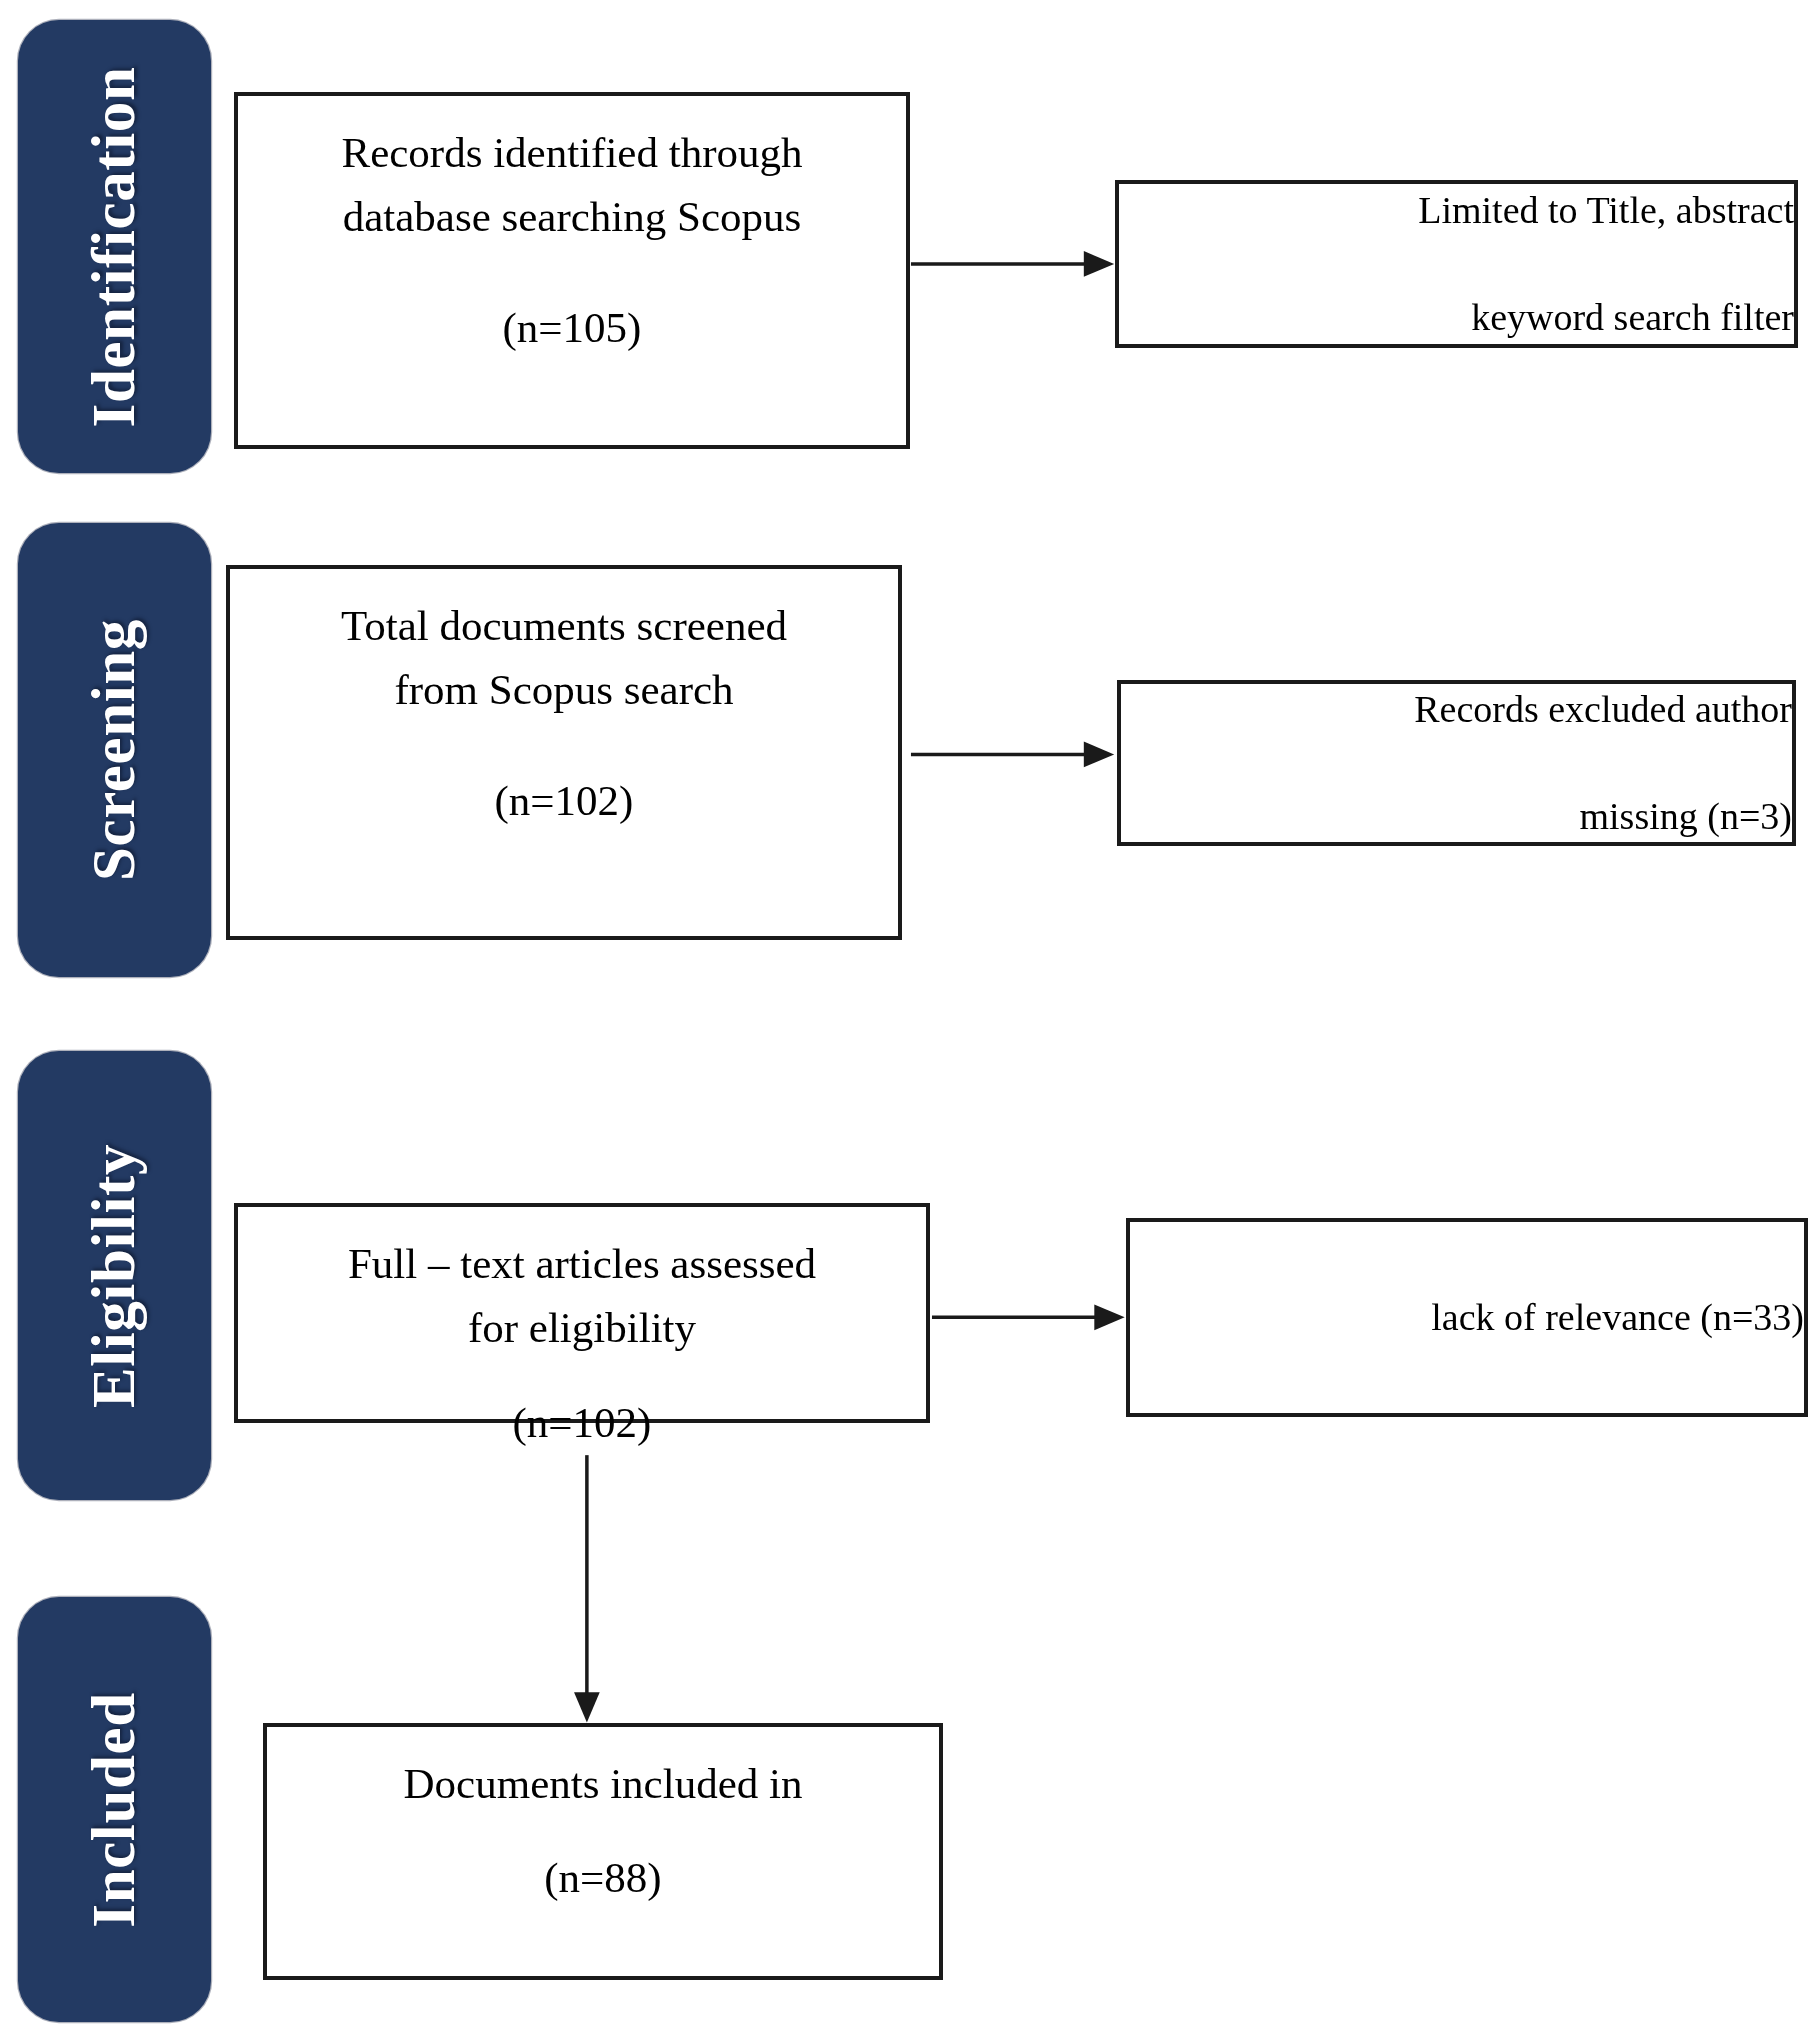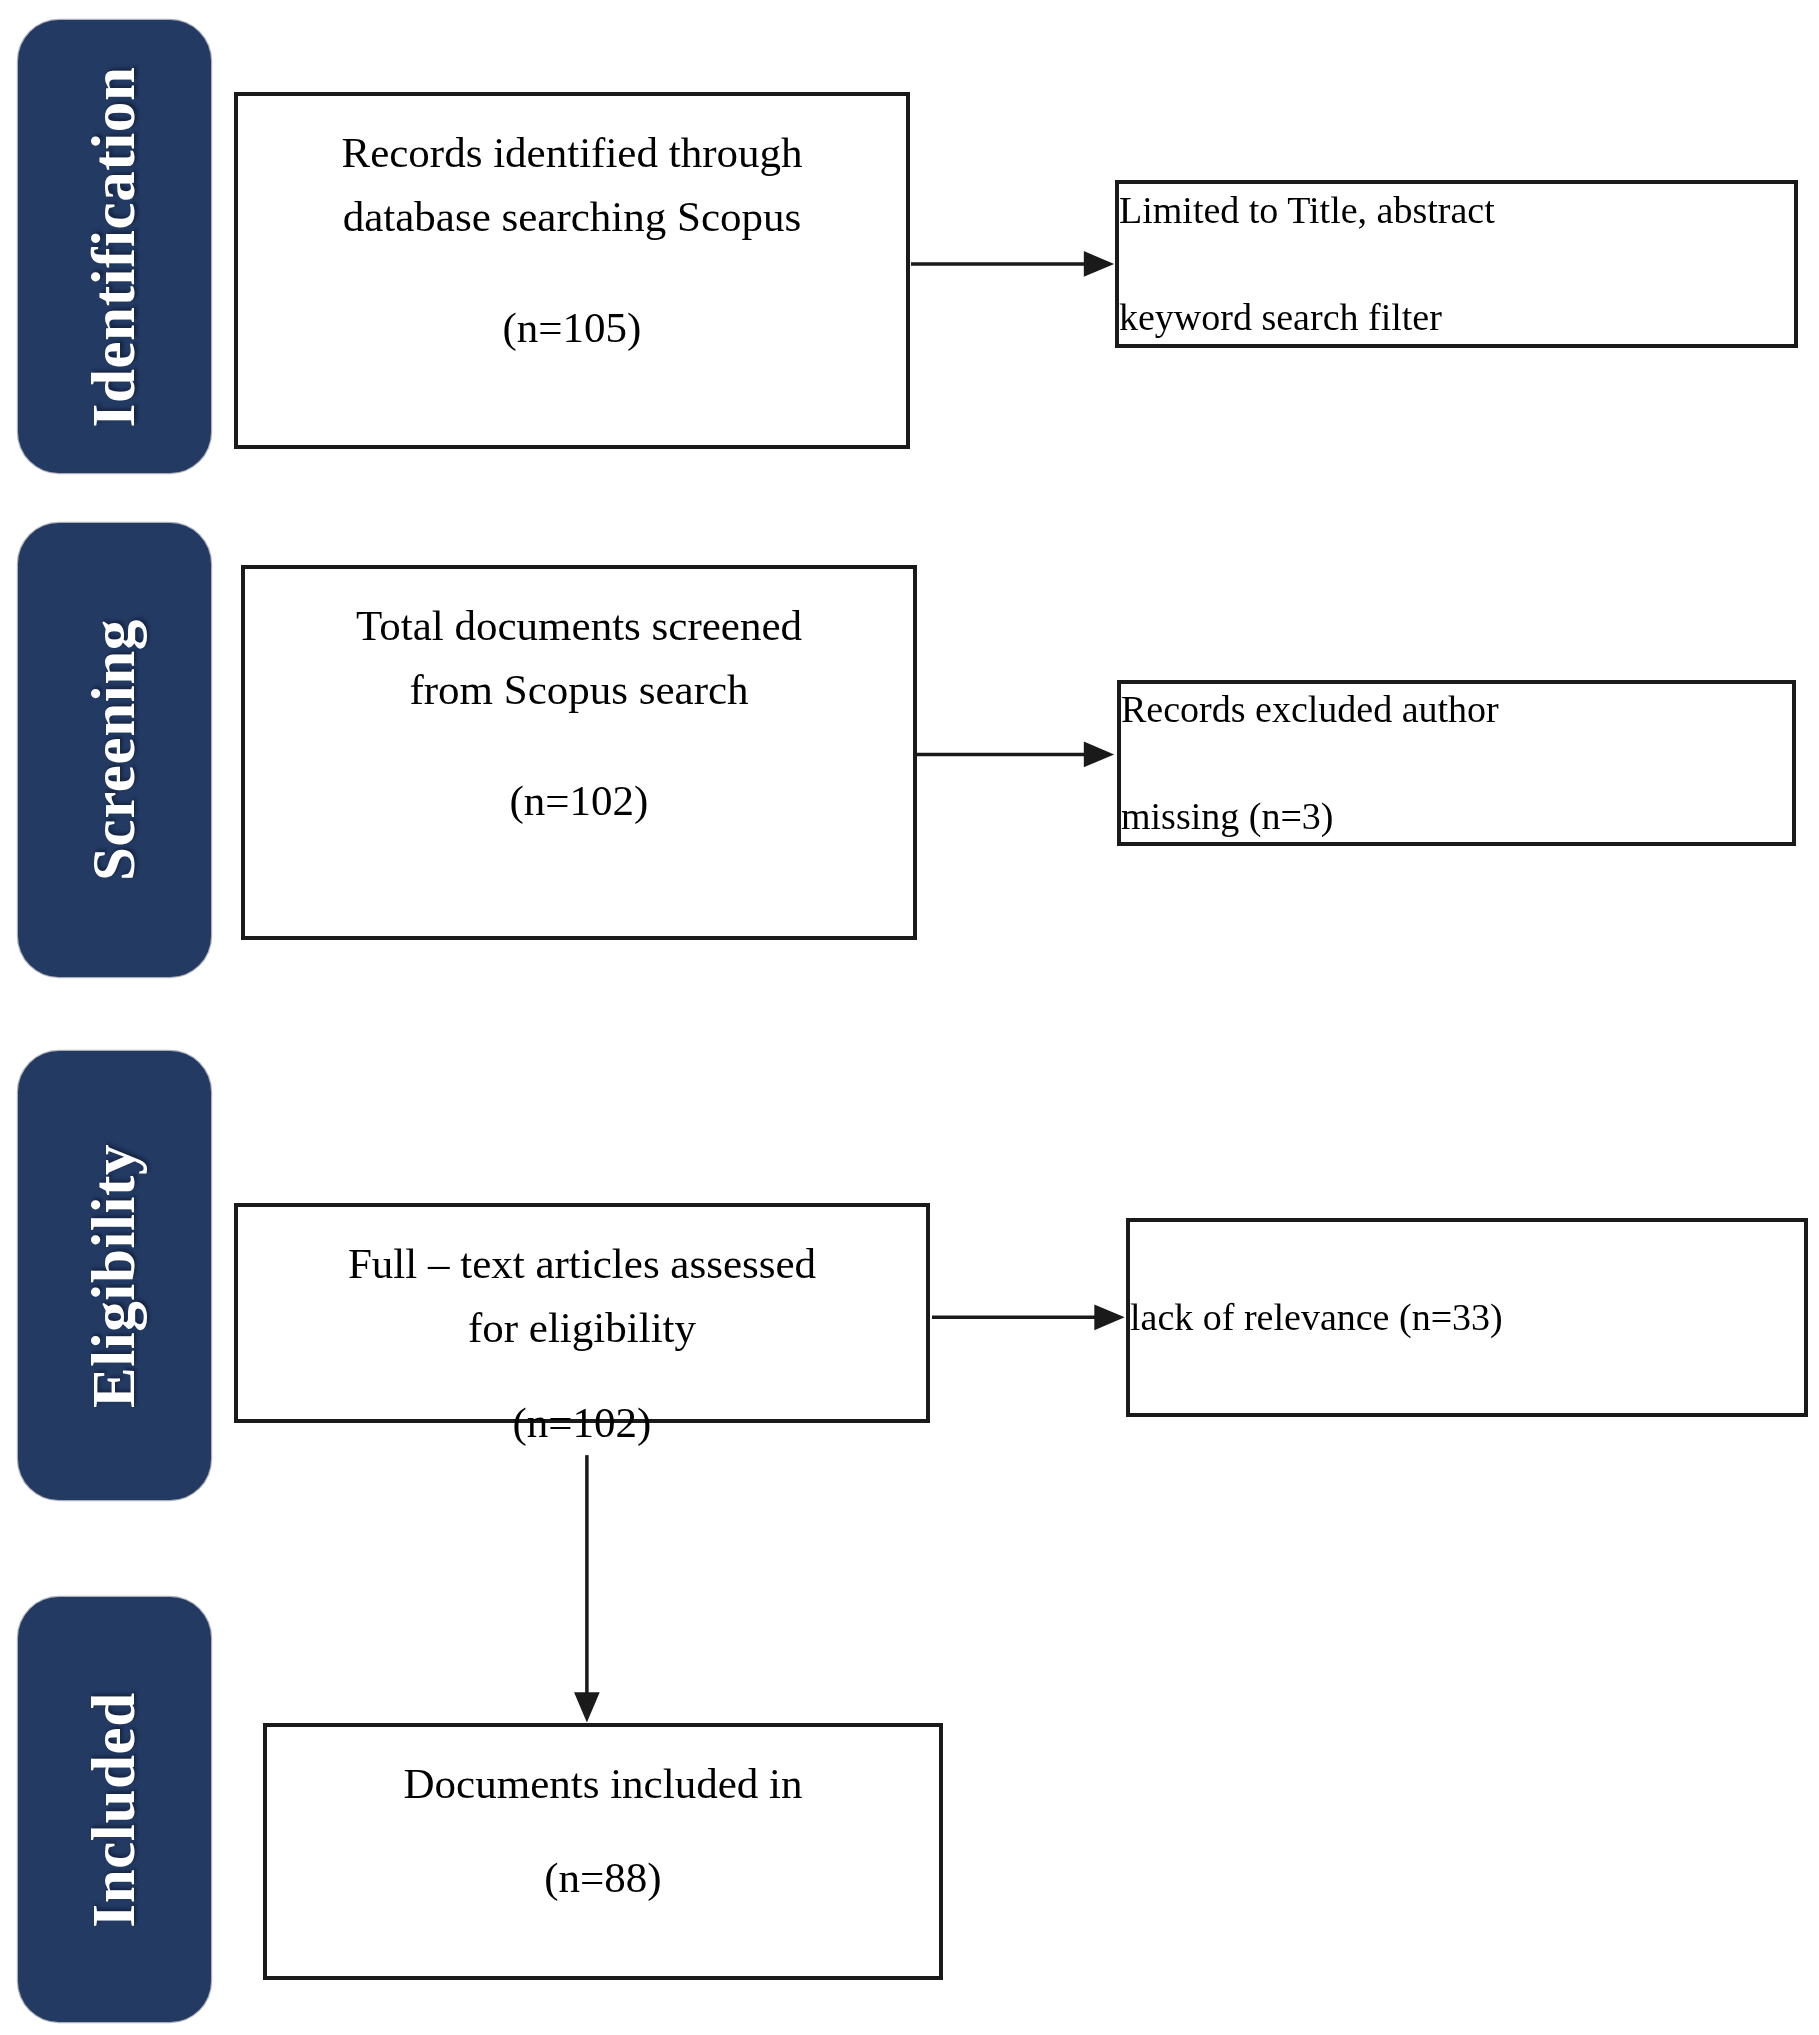--- a/index.html
+++ b/index.html
@@ -57,21 +57,21 @@
     align-items: center;
     font-size: 43px;
     line-height: 1.5;
   }
   .mbox .lines { margin-top: 24.5px; }
   .mbox .count { margin-top: 46px; }
   .m3 .count, .m4 .count { margin-top: 30px; }
   .sbox {
     display: flex;
     flex-direction: column;
-    align-items: flex-start;
+    align-items: flex-end;
     justify-content: center;
     font-size: 38px;
     line-height: 1.55;
     gap: 48px;
   }
 </style>
 </head>
 <body>
 
 <div class="canvas">
@@ -109,21 +109,21 @@
   </div>
 
   <div class="box mbox m1" style="left:234px; top:92px; width:676px; height:357px;">
     <div class="lines">
       <div>Records identified through</div>
       <div>database searching Scopus</div>
     </div>
     <div class="count">(n=105)</div>
   </div>
 
-  <div class="box mbox m2" style="left:241px; top:565px; width:676px; height:375px;text-align:center;">
+  <div class="box mbox m2" style="left:226px; top:565px; width:676px; height:375px;text-align:center;">
     <div class="lines">
       <div>Total documents screened</div>
       <div>from Scopus search</div>
     </div>
     <div class="count">(n=102)</div>
   </div>
 
   <div class="box mbox m3" style="left:234px; top:1203px; width:696px; height:220px;">
     <div class="lines">
       <div>Full – text articles assessed</div>

